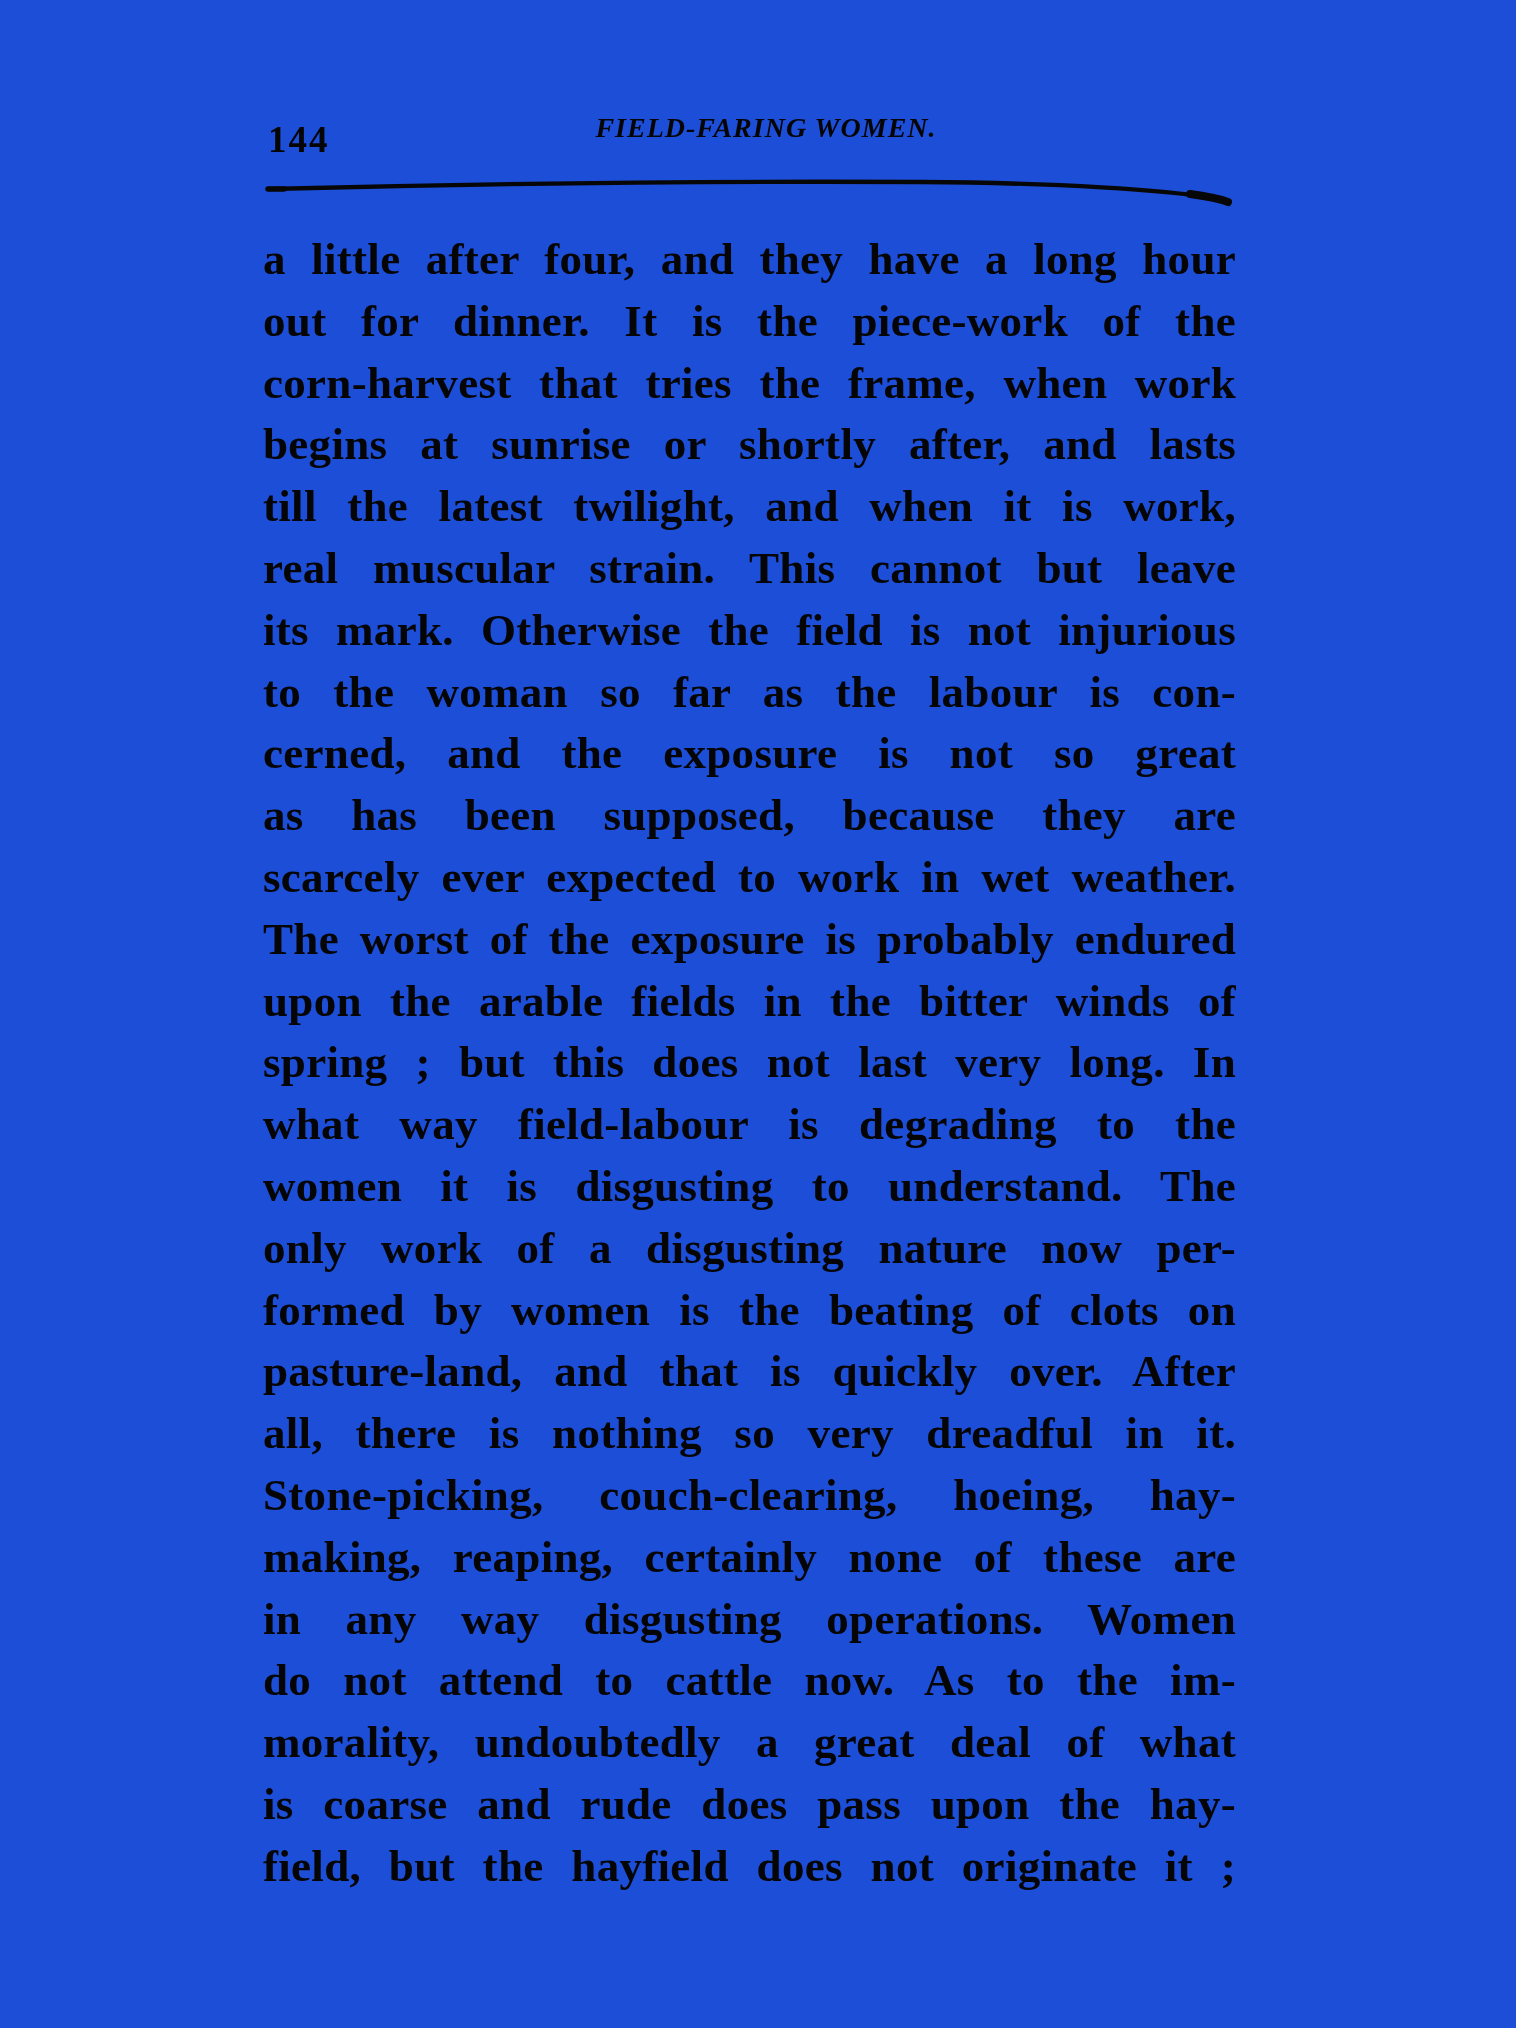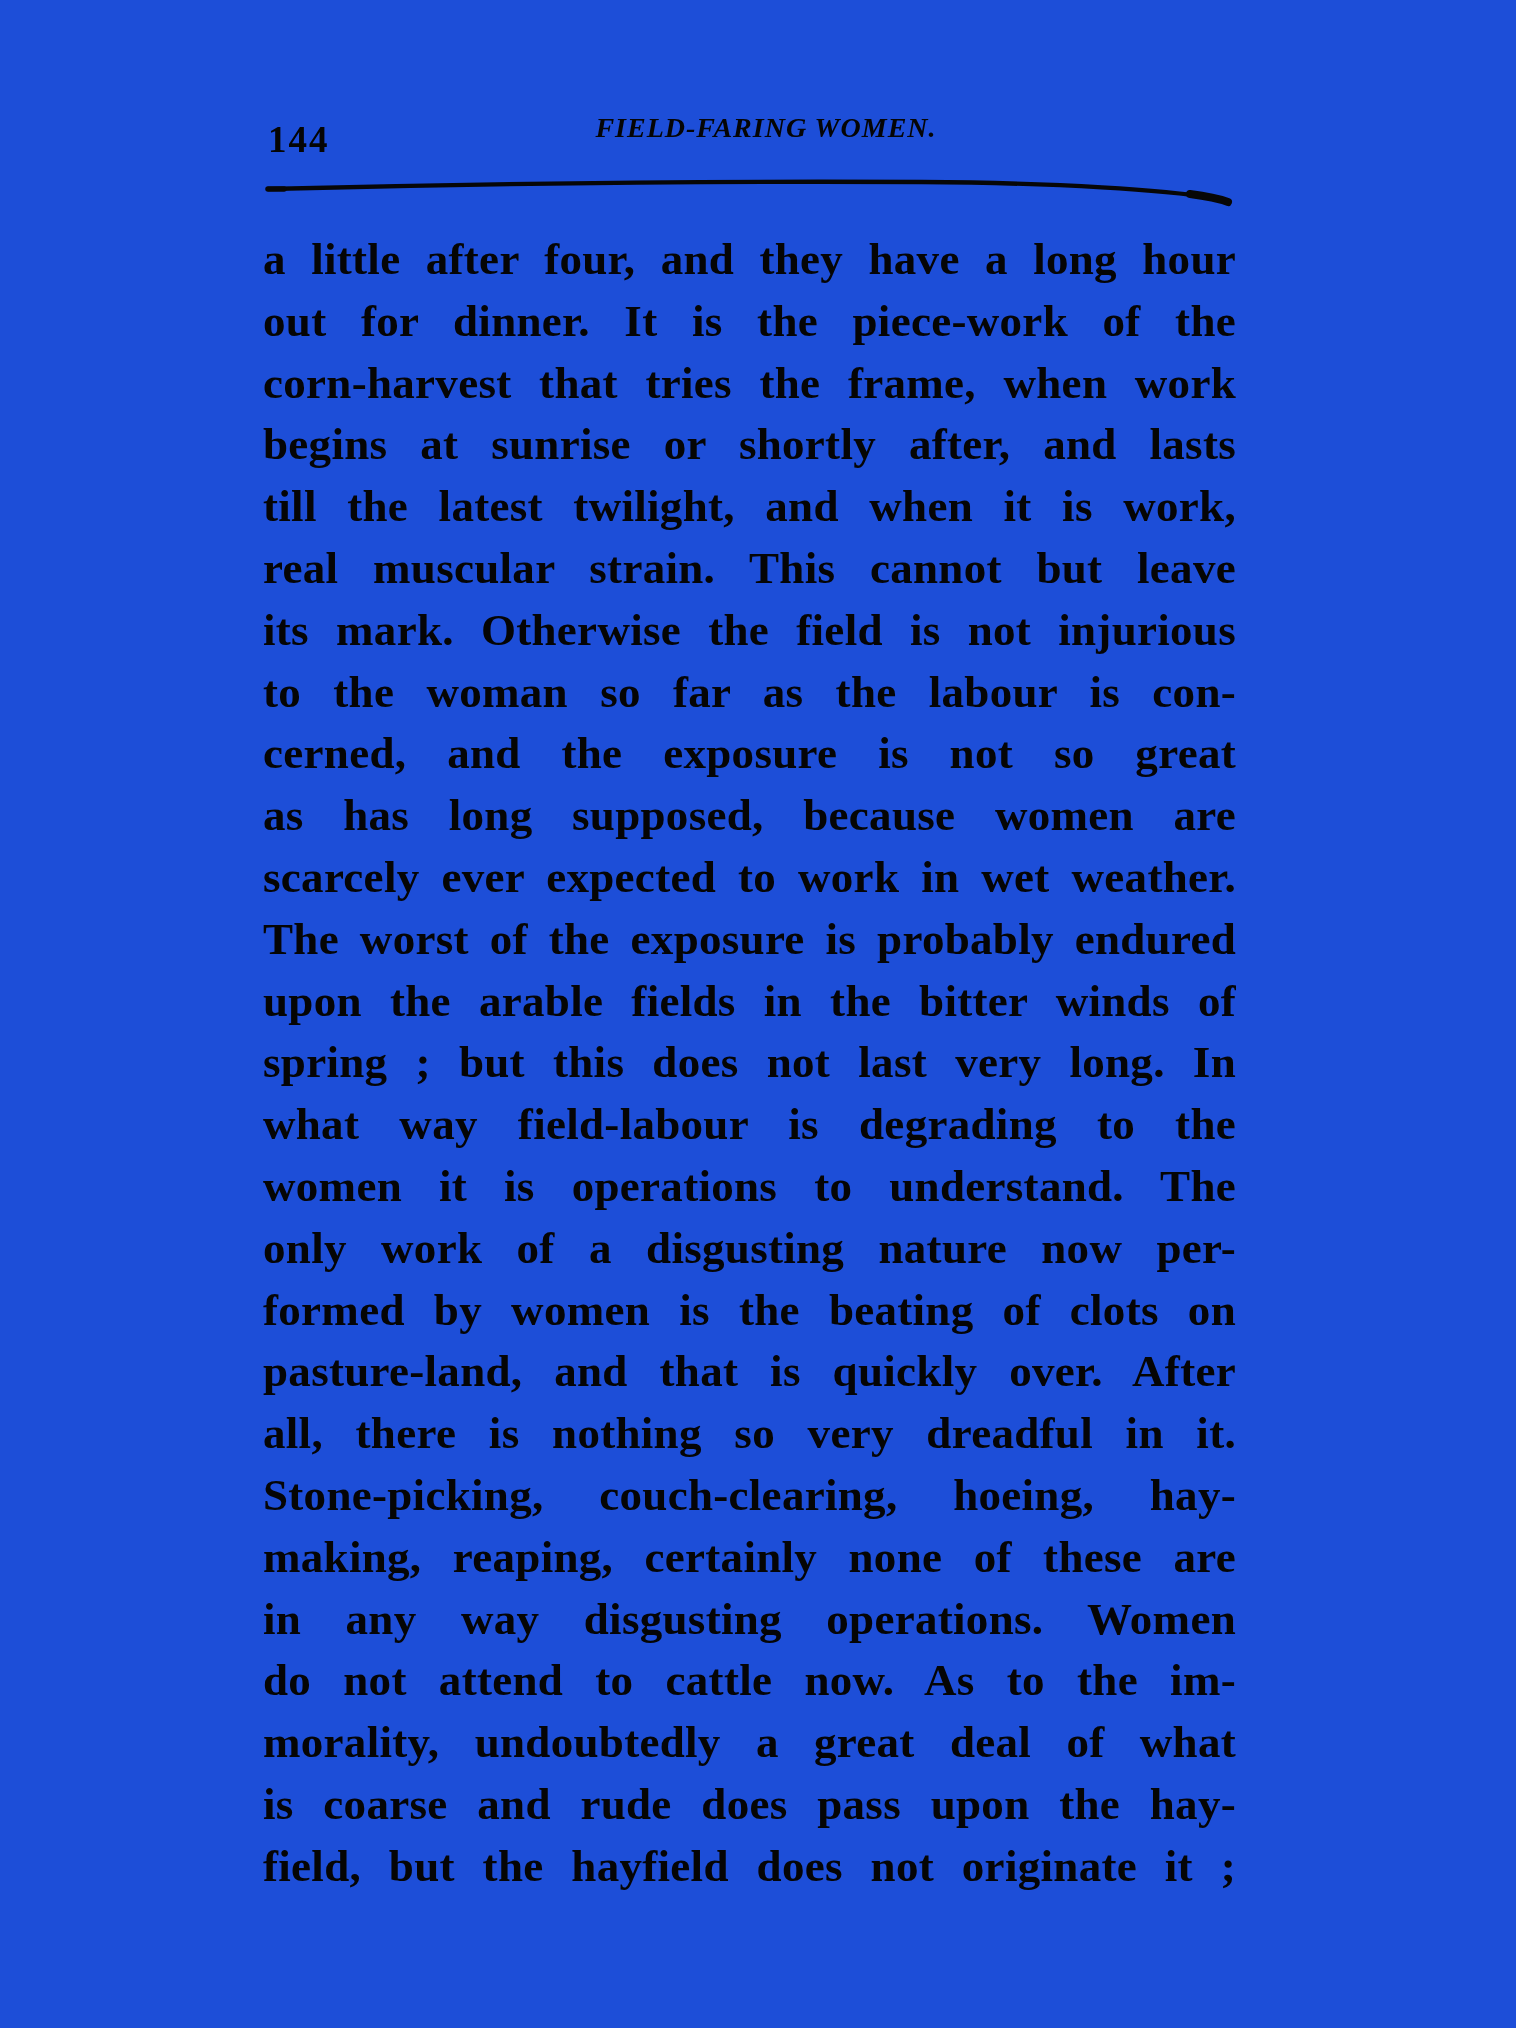--- a/index.html
+++ b/index.html
@@ -93,27 +93,27 @@
   <div class="body-text">
     <div class="text-line">a little after four, and they have a long hour</div>
     <div class="text-line">out for dinner. It is the piece-work of the</div>
     <div class="text-line">corn-harvest that tries the frame, when work</div>
     <div class="text-line">begins at sunrise or shortly after, and lasts</div>
     <div class="text-line">till the latest twilight, and when it is work,</div>
     <div class="text-line">real muscular strain. This cannot but leave</div>
     <div class="text-line">its mark. Otherwise the field is not injurious</div>
     <div class="text-line">to the woman so far as the labour is con-</div>
     <div class="text-line">cerned, and the exposure is not so great</div>
-    <div class="text-line">as has long supposed, because women are</div>
+    <div class="text-line">as has been supposed, because they are</div>
     <div class="text-line">scarcely ever expected to work in wet weather.</div>
     <div class="text-line">The worst of the exposure is probably endured</div>
     <div class="text-line">upon the arable fields in the bitter winds of</div>
     <div class="text-line">spring ; but this does not last very long. In</div>
     <div class="text-line">what way field-labour is degrading to the</div>
-    <div class="text-line">women it is operations to understand. The</div>
+    <div class="text-line">women it is disgusting to understand. The</div>
     <div class="text-line">only work of a disgusting nature now per-</div>
     <div class="text-line">formed by women is the beating of clots on</div>
     <div class="text-line">pasture-land, and that is quickly over. After</div>
     <div class="text-line">all, there is nothing so very dreadful in it.</div>
     <div class="text-line">Stone-picking, couch-clearing, hoeing, hay-</div>
     <div class="text-line">making, reaping, certainly none of these are</div>
     <div class="text-line">in any way disgusting operations. Women</div>
     <div class="text-line">do not attend to cattle now. As to the im-</div>
     <div class="text-line">morality, undoubtedly a great deal of what</div>
     <div class="text-line">is coarse and rude does pass upon the hay-</div>

